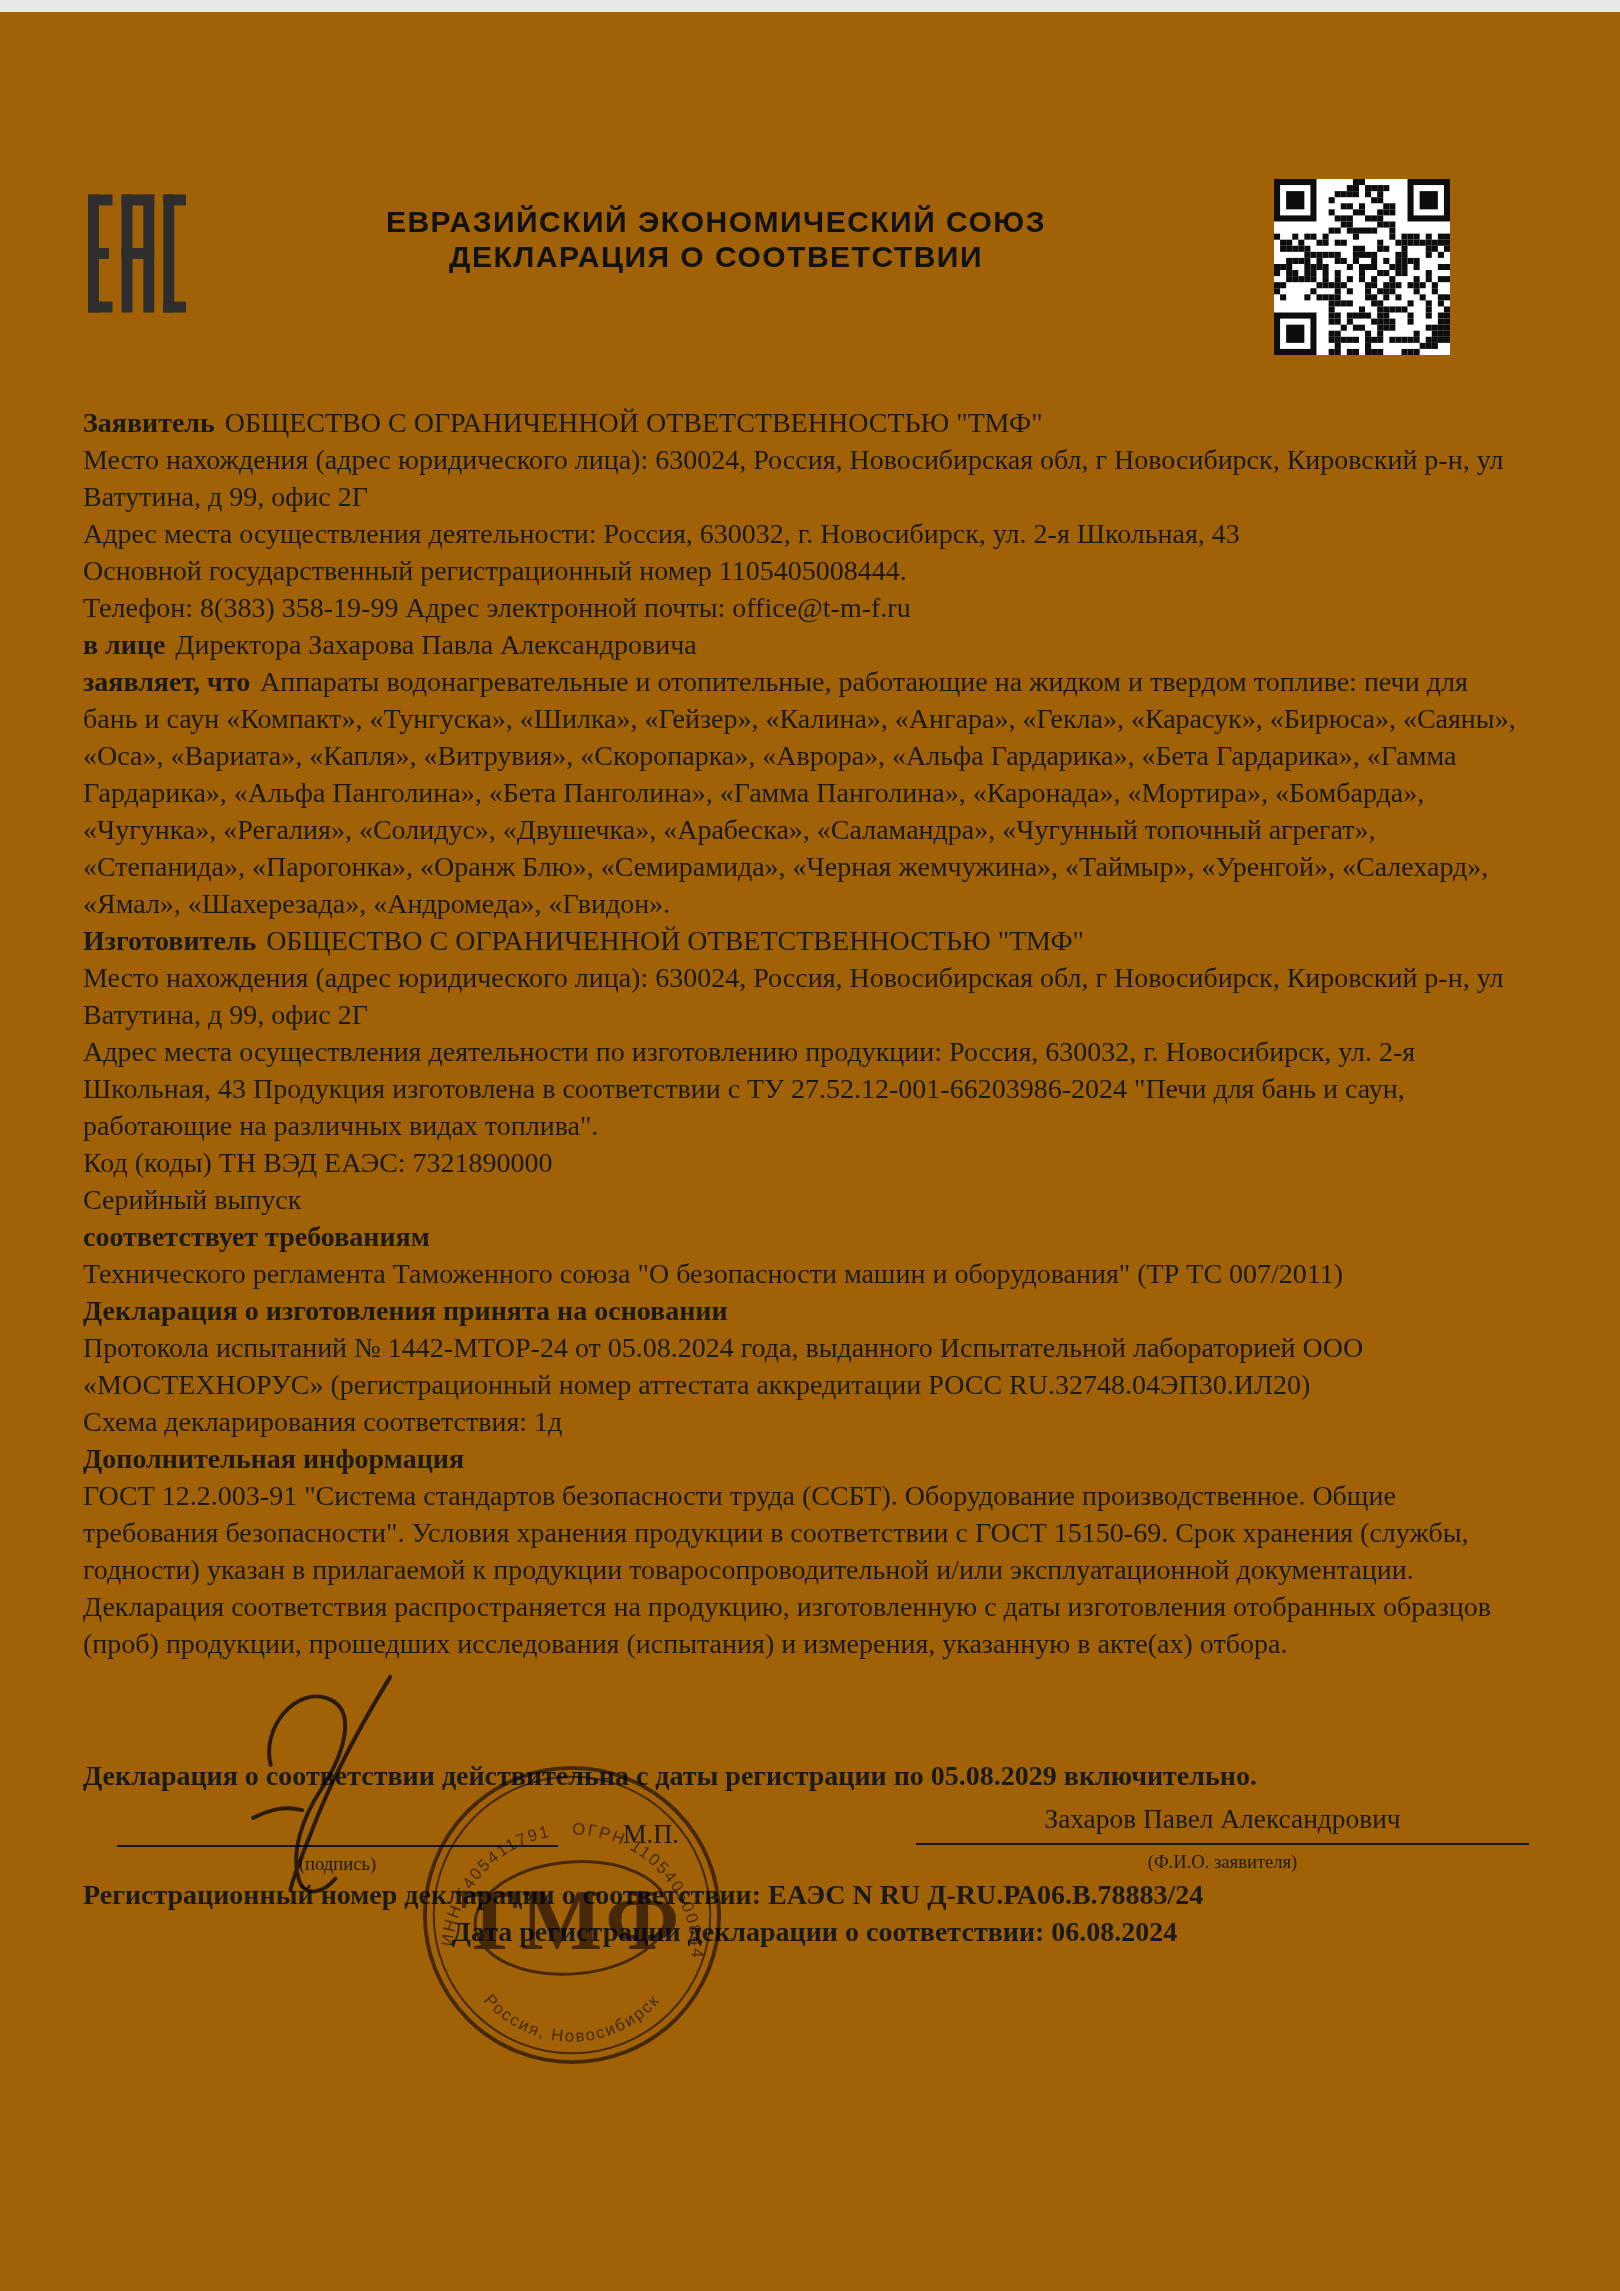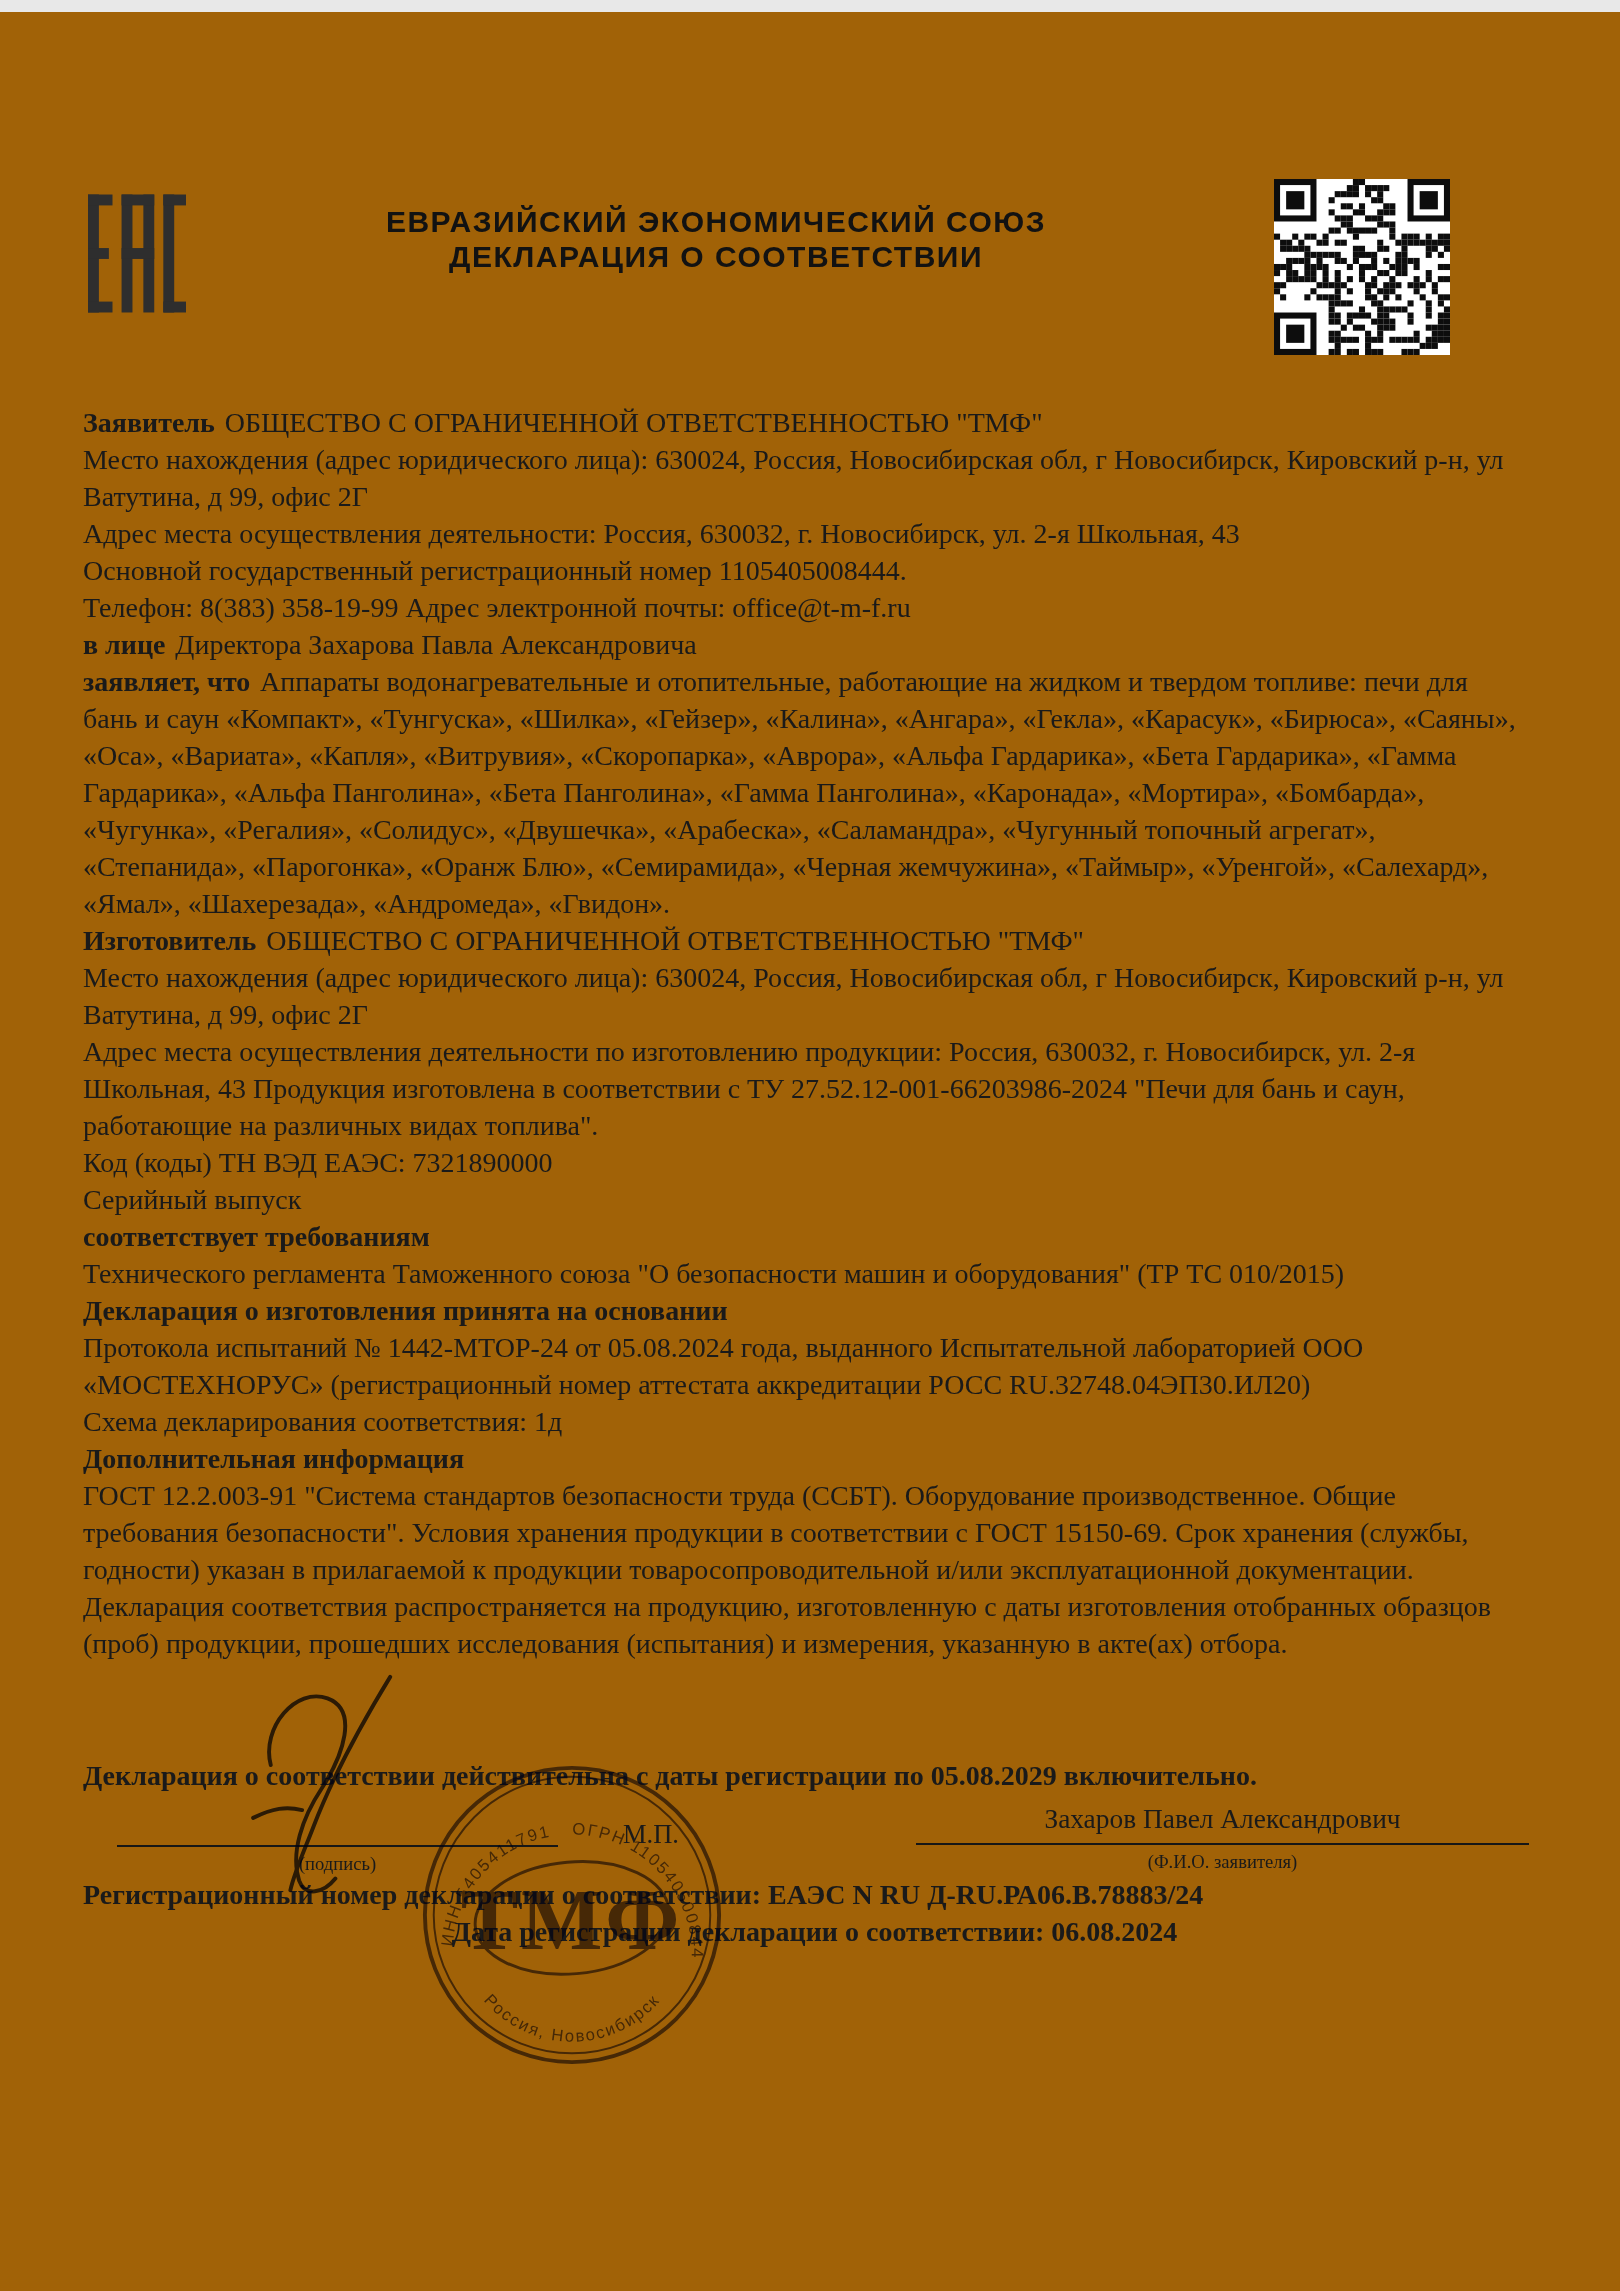--- a/index.html
+++ b/index.html
@@ -389,21 +389,21 @@
     <p class="mt8"><span class="lbl">заявляет, что</span><span>Аппараты водонагревательные и отопительные, работающие на жидком и твердом топливе: печи для бань и саун «Компакт», «Тунгуска», «Шилка», «Гейзер», «Калина», «Ангара», «Гекла», «Карасук», «Бирюса», «Саяны», «Оса», «Вариата», «Капля», «Витрувия», «Скоропарка», «Аврора», «Альфа Гардарика», «Бета Гардарика», «Гамма Гардарика», «Альфа Панголина», «Бета Панголина», «Гамма Панголина», «Каронада», «Мортира», «Бомбарда», «Чугунка», «Регалия», «Солидус», «Двушечка», «Арабеска», «Саламандра», «Чугунный топочный агрегат», «Степанида», «Парогонка», «Оранж Блю», «Семирамида», «Черная жемчужина», «Таймыр», «Уренгой», «Салехард», «Ямал», «Шахерезада», «Андромеда», «Гвидон».</span></p>
 
     <p class="mt14"><span class="lbl">Изготовитель</span><span>ОБЩЕСТВО С ОГРАНИЧЕННОЙ ОТВЕТСТВЕННОСТЬЮ "ТМФ"</span></p>
     <p>Место нахождения (адрес юридического лица): 630024, Россия, Новосибирская обл, г Новосибирск, Кировский р-н, ул Ватутина, д 99, офис 2Г</p>
     <p>Адрес места осуществления деятельности по изготовлению продукции: Россия, 630032, г. Новосибирск, ул. 2-я Школьная, 43 Продукция изготовлена в соответствии с ТУ 27.52.12-001-66203986-2024 "Печи для бань и саун, работающие на различных видах топлива".</p>
 
     <p class="mt12">Код (коды) ТН ВЭД ЕАЭС: 7321890000</p>
     <p>Серийный выпуск</p>
 
     <p class="bold mt10">соответствует требованиям</p>
-    <p>Технического регламента Таможенного союза "О безопасности машин и оборудования" (ТР ТС 010/2015)</p>
+    <p>Технического регламента Таможенного союза "О безопасности машин и оборудования" (ТР ТС 007/2011)</p>
 
     <p class="bold mt12">Декларация о изготовления принята на основании</p>
     <p>Протокола испытаний № 1442-МТОР-24 от 05.08.2024 года, выданного Испытательной лабораторией ООО «МОСТЕХНОРУС» (регистрационный номер аттестата аккредитации РОСС RU.32748.04ЭП30.ИЛ20)</p>
     <p>Схема декларирования соответствия: 1д</p>
 
     <p class="bold mt14">Дополнительная информация</p>
     <p>ГОСТ 12.2.003-91 "Система стандартов безопасности труда (ССБТ). Оборудование производственное. Общие требования безопасности". Условия хранения продукции в соответствии с ГОСТ 15150-69. Срок хранения (службы, годности) указан в прилагаемой к продукции товаросопроводительной и/или эксплуатационной документации. Декларация соответствия распространяется на продукцию, изготовленную с даты изготовления отобранных образцов (проб) продукции, прошедших исследования (испытания) и измерения, указанную в акте(ах) отбора.</p>
   </div>
 
   <div class="sign-area">

